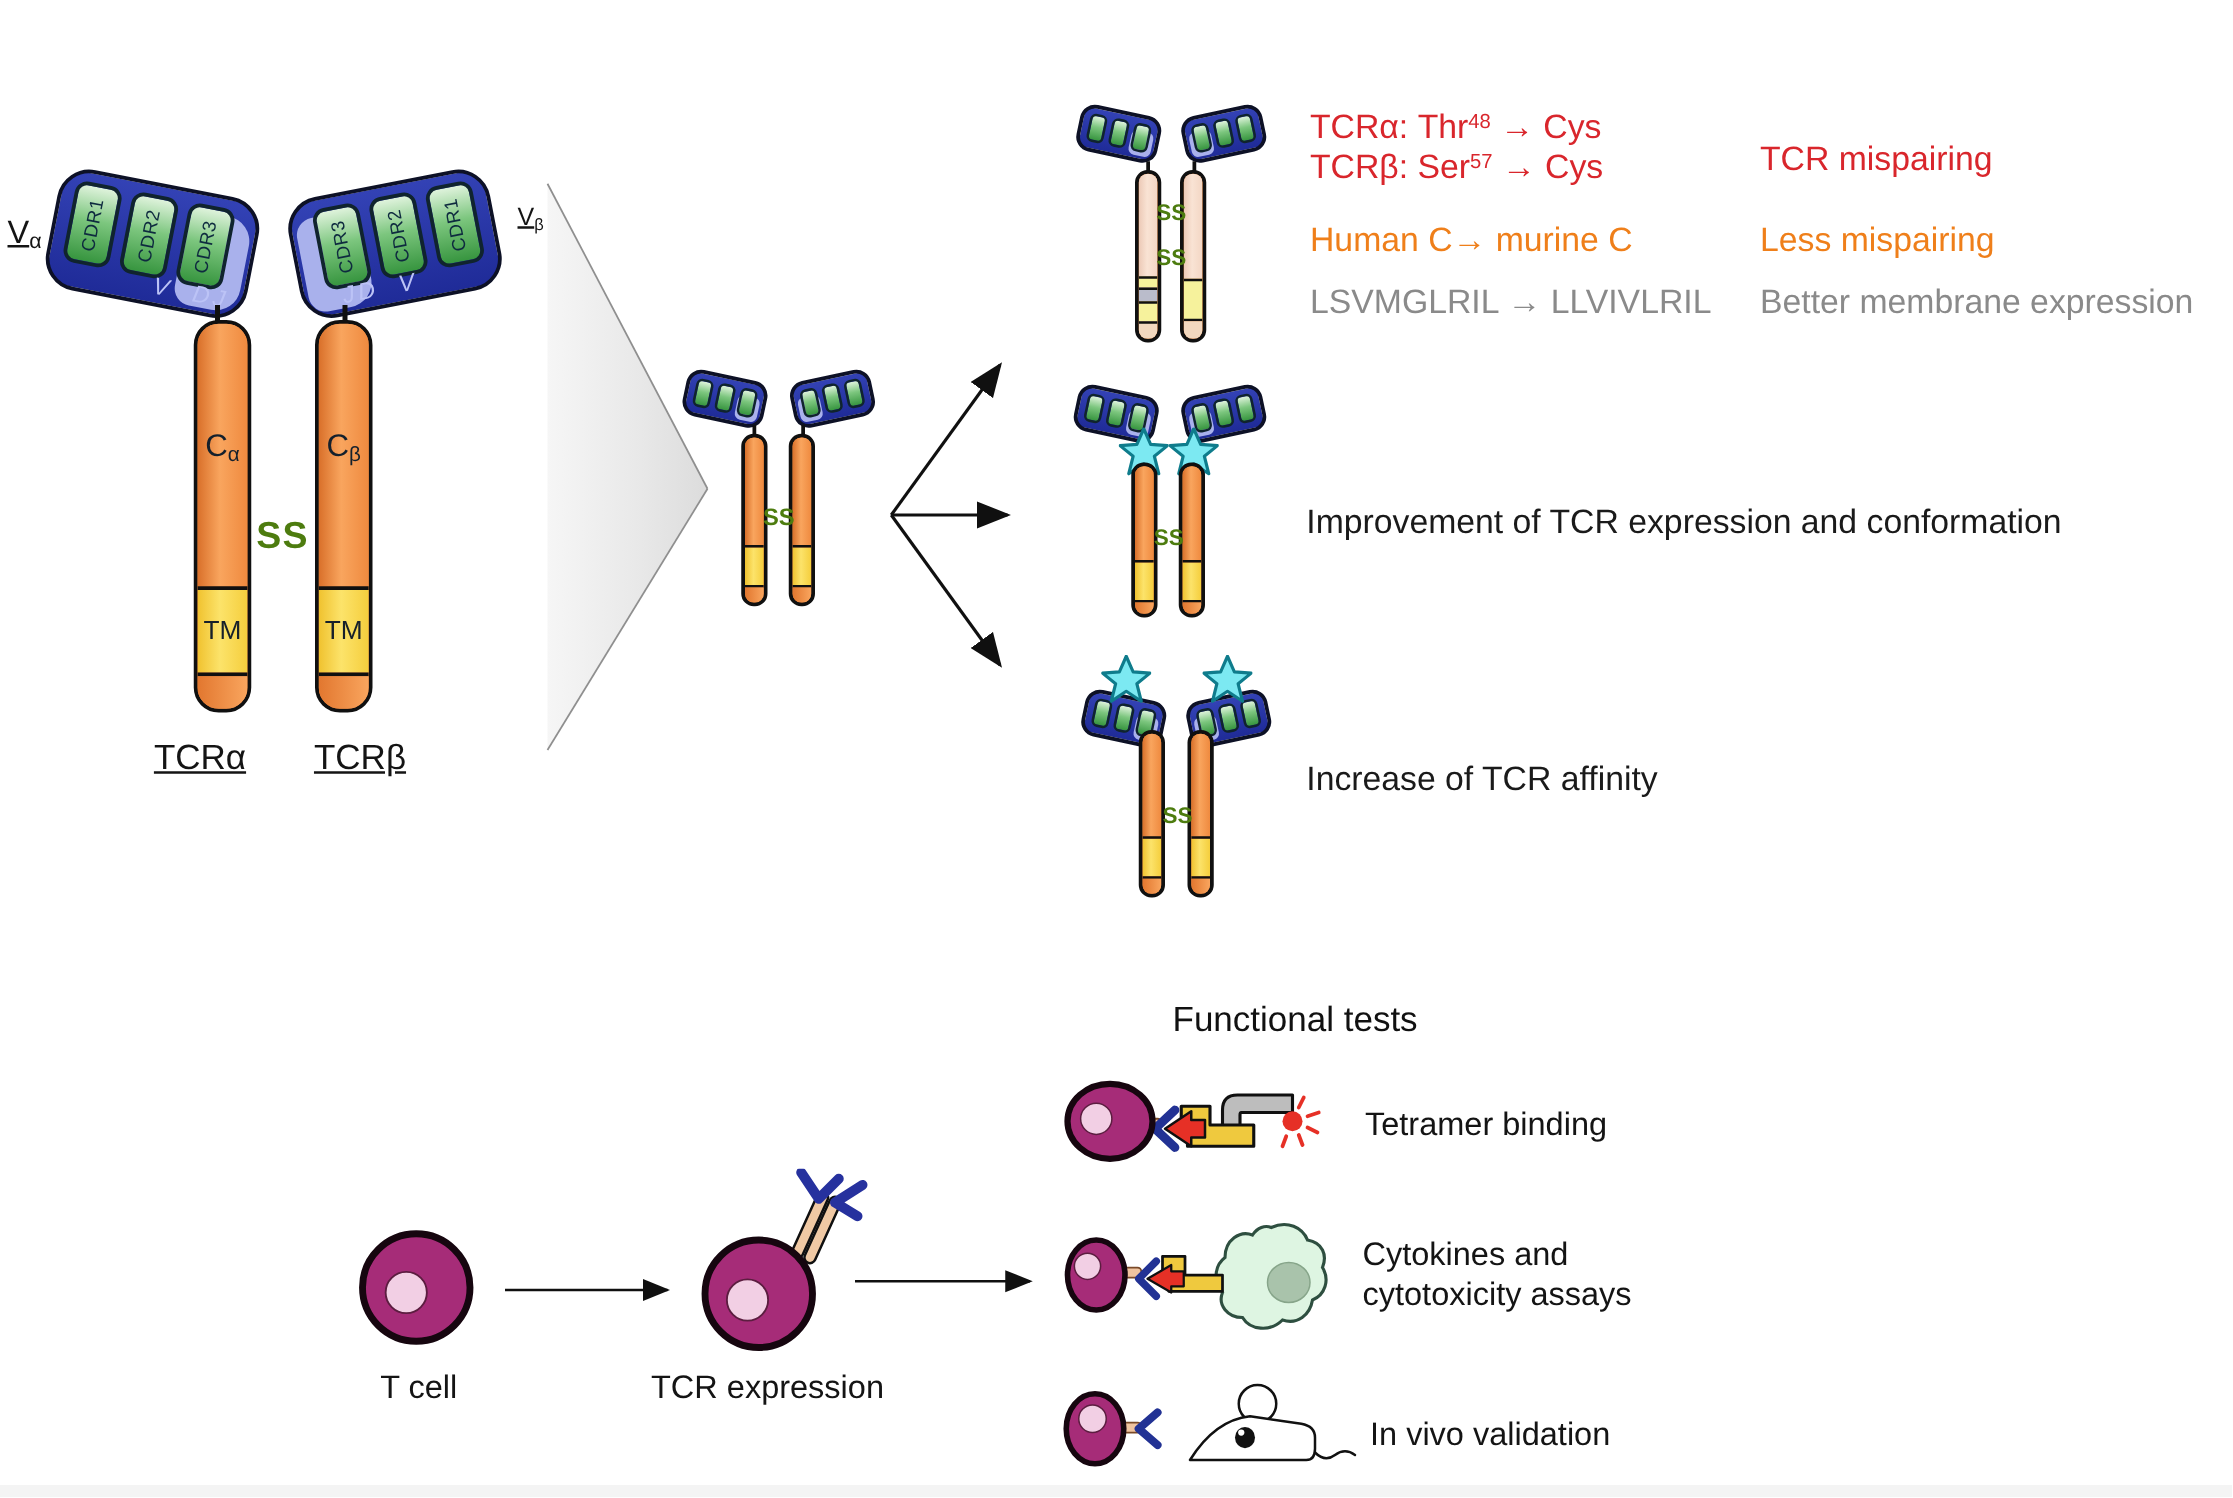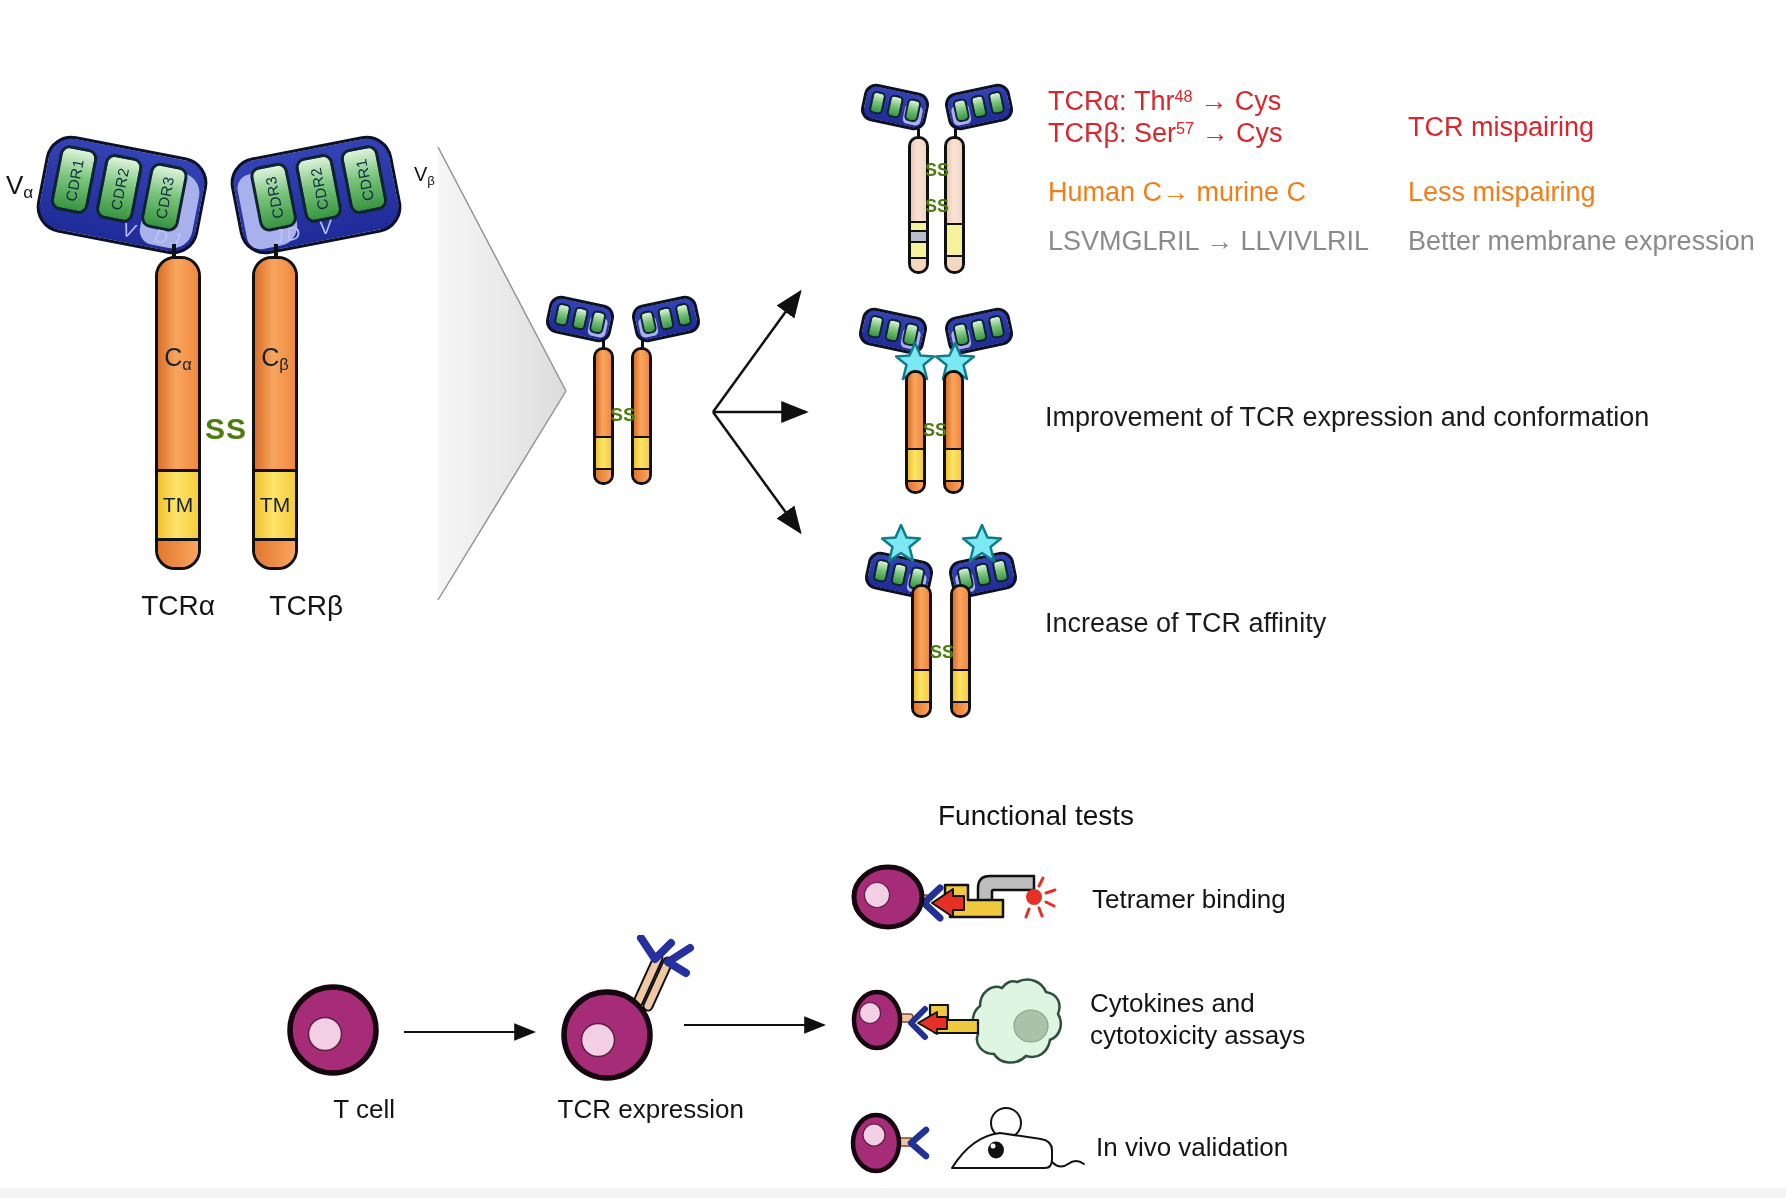--- a/index.html
+++ b/index.html
@@ -1,19 +1,19 @@
 <!DOCTYPE html>
 <html><head>
 <meta charset="utf-8">
 <style>
   * { box-sizing: border-box; margin: 0; padding: 0; }
   body { background:#fff; font-family:"Liberation Sans","DejaVu Sans",sans-serif; }
   #canvas { position:relative; width:1786px; height:1198px; background:#ffffff; overflow:hidden; }
   .abs { position:absolute; }
-  .lab { position:absolute; color:#141414; }
+  .lab { position:absolute; color:#141414;text-decoration:underline; }
   .sub { font-size:0.66em; vertical-align:-4px; }
   .sup { font-size:0.6em; vertical-align:8px; }
 
   
   .v-dom { position:absolute; width:164px; height:98px;
            background:linear-gradient(180deg,#3342b5,#1f2b98);
            border:3.5px solid #0d1126; border-radius:26px; }
   .v-dom.rotL { transform:rotate(11deg); }
   .v-dom.rotR { transform:rotate(-11deg); }
   .v-accent { position:absolute; width:52px; height:76px; background:#a9b1ec; border-radius:14px 20px 20px 14px; }
@@ -68,21 +68,21 @@
   .ss-var  { font-size:18px; width:50px; }
 
   .mod-line { position:absolute; font-size:27px; white-space:pre; }
   .red-t    { color:#d9262c; }
   .orange-t { color:#ef7f1a; }
   .gray-t   { color:#8a8a8a; }
   .caption  { position:absolute; font-size:27px; color:#1a1a1a; white-space:pre; }
 
   .fn-title { position:absolute; font-size:28px; color:#111; }
   .fn-label { position:absolute; font-size:26px; color:#141414; white-space:pre; }
-  .centered { text-align:right; }
+  .centered { text-align:center; }
 
   .strip { position:absolute; left:0; top:1188px; width:1786px; height:10px; background:#f4f4f4; }
 </style>
 </head>
 <body>
 
 <div id="canvas">
 
   <div class="lab" style="left:6px;top:170px;font-size:26px"><span>V</span><span class="sub">α</span></div>
 

